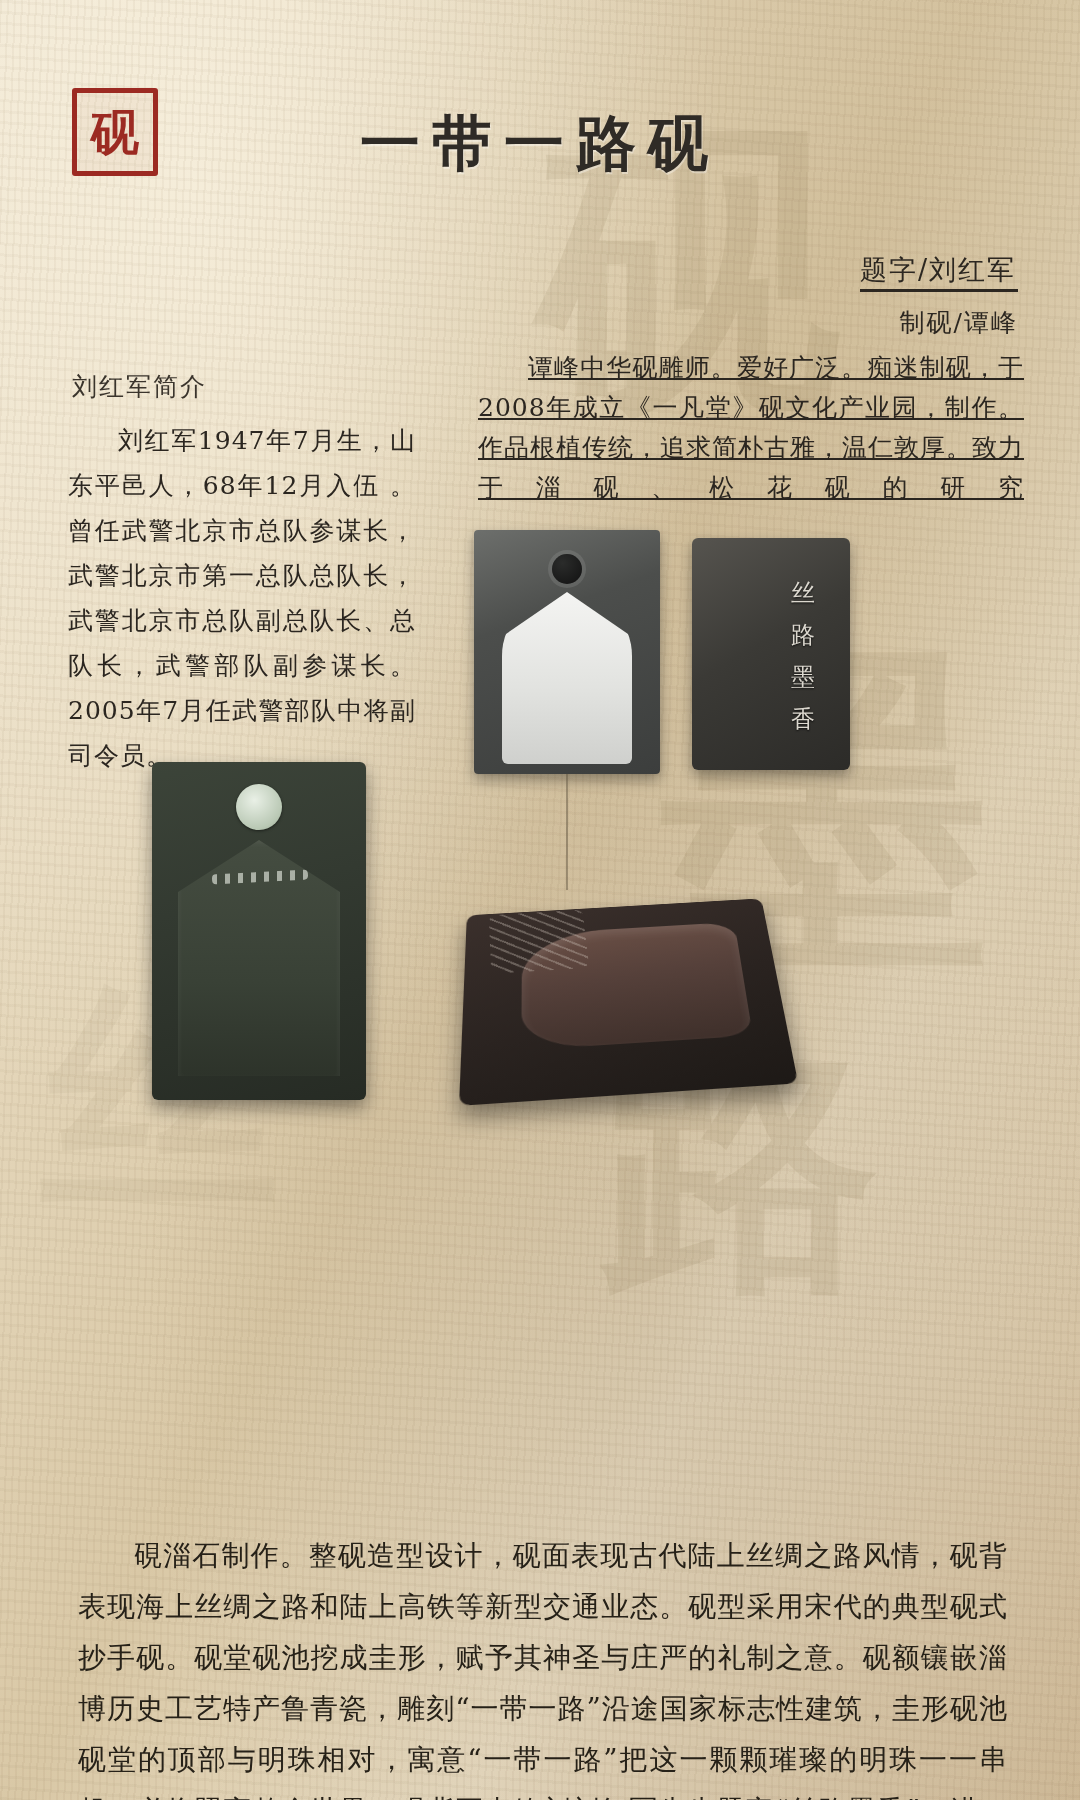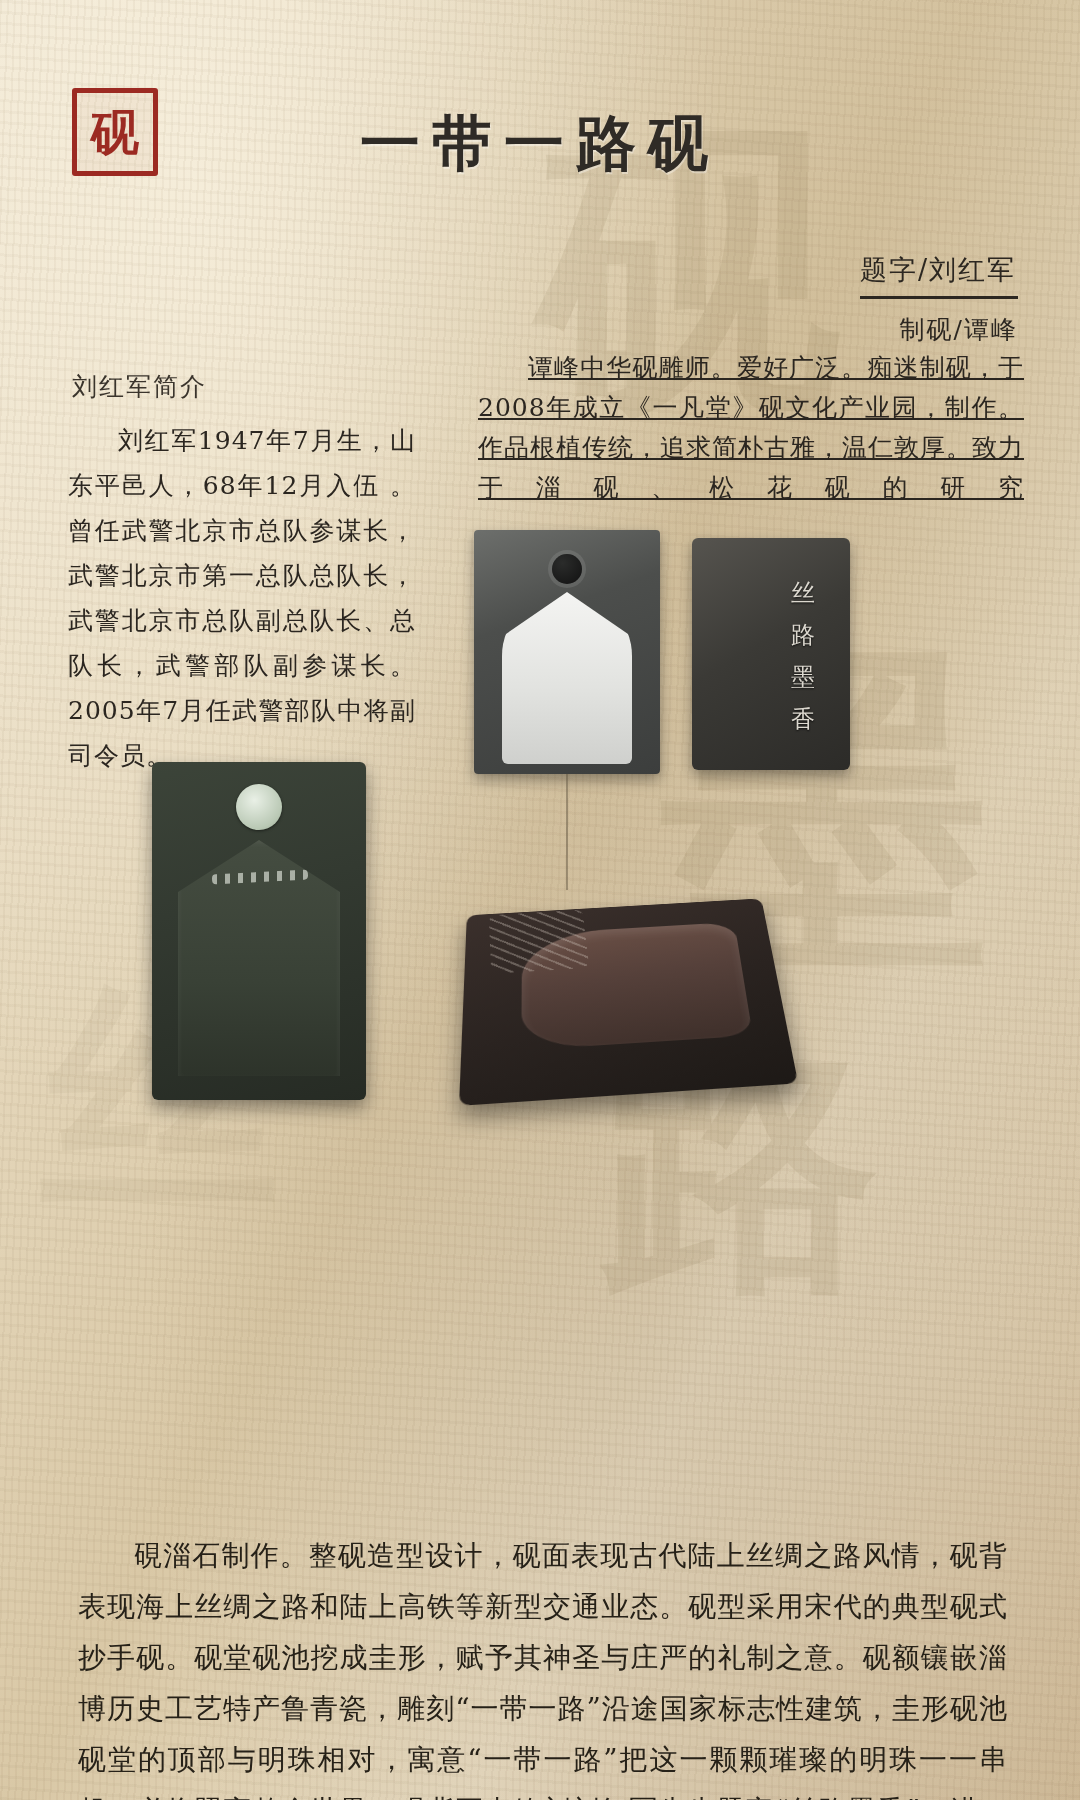--- a/index.html
+++ b/index.html
@@ -96,21 +96,21 @@
     text-align: right;
     font-family: "DejaVu Serif", serif;
     color: #2c2721;
   }
   .credit-line1 {
     font-size: 27px;
     letter-spacing: 2px;
     padding-right: 2px;
     border-bottom: 3px solid #2c2721;
     display: inline-block;
-    padding-bottom: 8px;
+    padding-bottom: 1px;
   }
   .credit-line2 {
     margin-top: 14px;
     font-size: 25px;
     letter-spacing: 2px;
   }
 
   
   .bio-heading {
     position: absolute;

